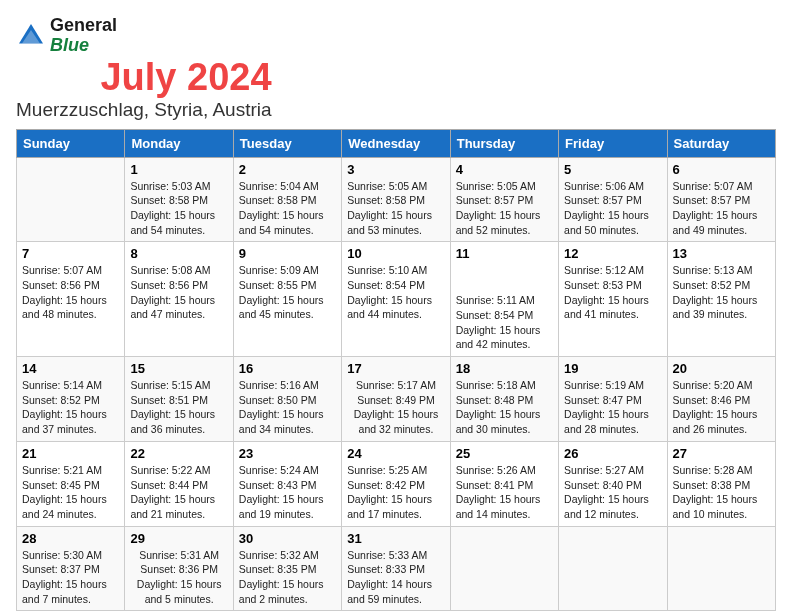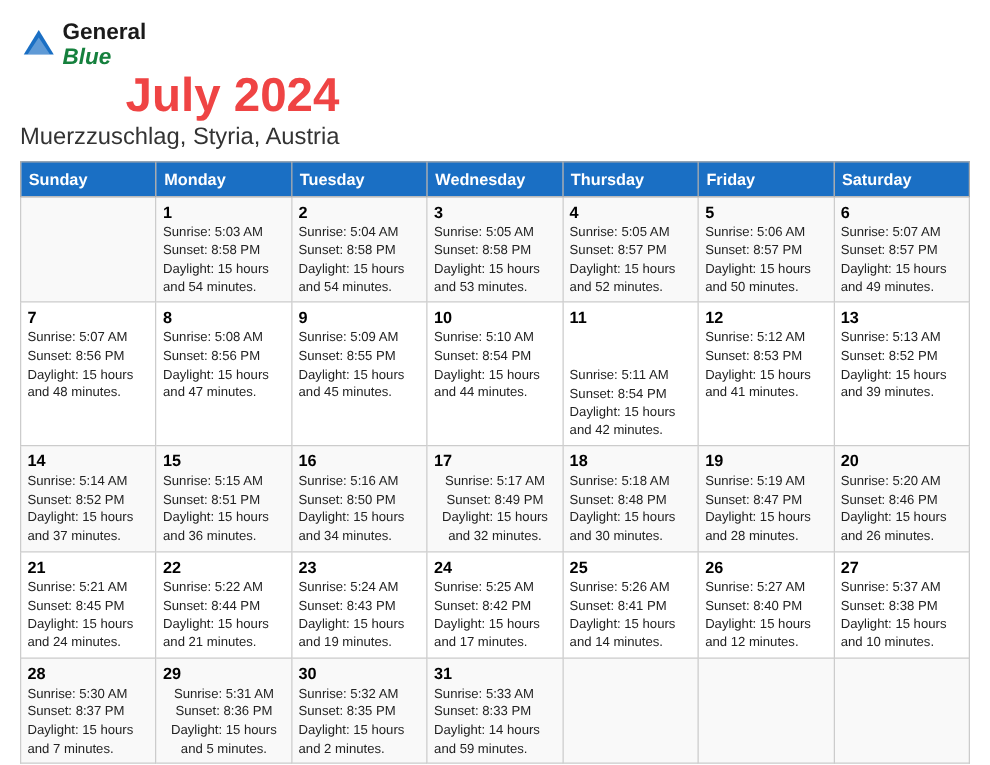--- a/index.html
+++ b/index.html
@@ -314,21 +314,21 @@
         </td>
         <td>
           <div class="day-number">26</div>
           <div class="day-info" style="white-space: pre-line;">Sunrise: 5:27 AM
 Sunset: 8:40 PM
 Daylight: 15 hours
 and 12 minutes.</div>
         </td>
         <td>
           <div class="day-number">27</div>
-          <div class="day-info" style="white-space: pre-line;">Sunrise: 5:37 AM
+          <div class="day-info" style="white-space: pre-line;">Sunrise: 5:28 AM
 Sunset: 8:38 PM
 Daylight: 15 hours
 and 10 minutes.</div>
         </td>
       </tr>
       <tr>
         <td>
           <div class="day-number">28</div>
           <div class="day-info" style="white-space: pre-line;">Sunrise: 5:30 AM
 Sunset: 8:37 PM

